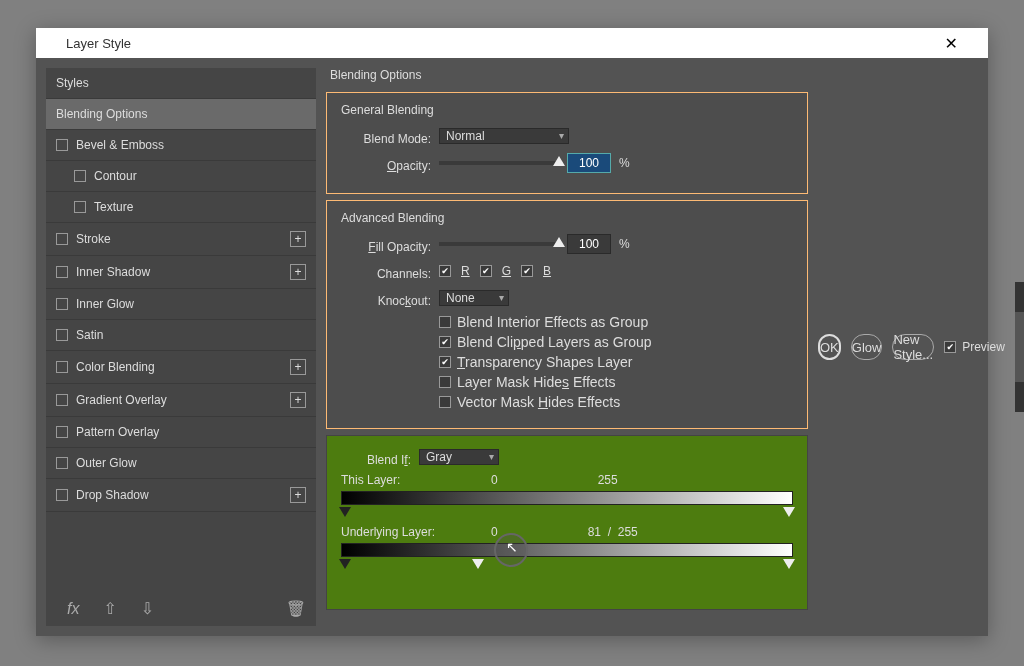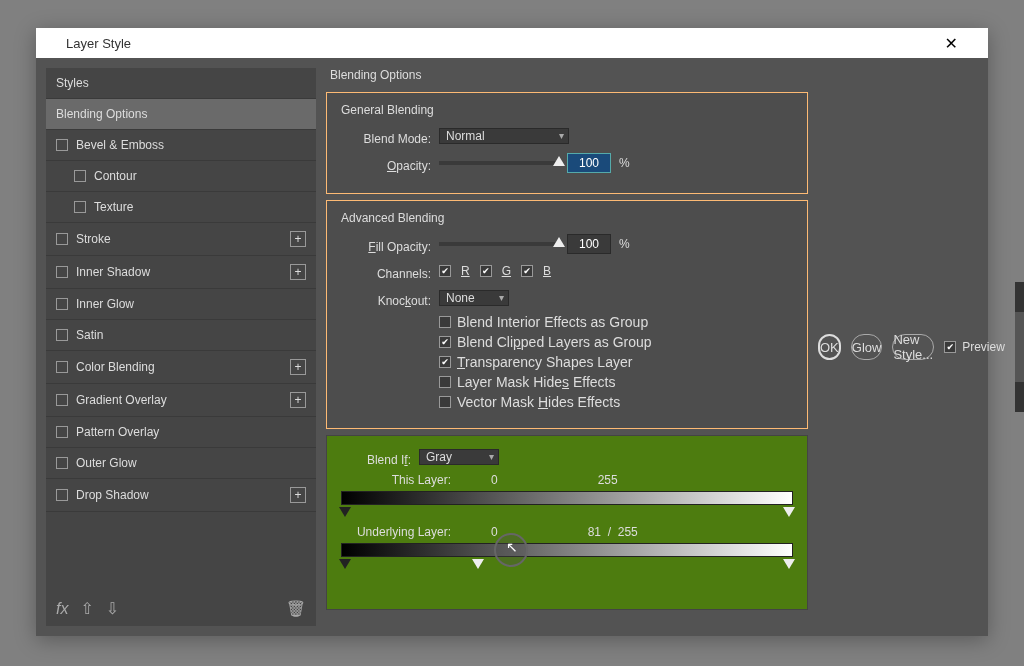--- a/index.html
+++ b/index.html
@@ -11,21 +11,21 @@
 .dialog-body { background: #535353; height: 578px; display: flex; padding: 10px; gap: 10px; }
 .sidebar { width: 270px; background: #454545; display: flex; flex-direction: column; }
 .sidebar-header { padding: 8px 10px; color: #ddd; font-size: 12px; border-bottom: 1px solid #3a3a3a; }
 .sidebar-list { flex: 1; overflow: auto; }
 .sidebar-item { display: flex; align-items: center; padding: 8px 10px; color: #ddd; font-size: 12px; border-bottom: 1px solid #3a3a3a; justify-content: space-between; }
 .sidebar-item.selected { background: #6a6a6a; }
 .sidebar-item .left { display: flex; align-items: center; gap: 8px; }
 .sidebar-item .cb { width: 12px; height: 12px; border: 1px solid #999; display: inline-block; }
 .sidebar-item.indent .left { padding-left: 18px; }
 .plus-box { width: 16px; height: 16px; border: 1px solid #999; color: #ddd; font-size: 12px; line-height: 14px; text-align: center; }
-.sidebar-footer { display: flex; align-items: center; gap: 12px; padding: 8px 10px; color: #aaa; }
+.sidebar-footer { display: flex; align-items: center; gap: 24px; padding: 8px 10px; color: #aaa; margin-left: 11px; }
 .sidebar-footer .trash-icon { margin-left: auto; }
 .center { flex: 1; display: flex; flex-direction: column; gap: 6px; }
 .section-title { color: #ddd; font-size: 12px; padding: 0 4px 4px; }
 .groupbox { border: 1px solid #fdba74; background: #4d4d4d; padding: 10px 14px 14px; }
 .group-label { color: #ddd; font-size: 12px; margin-bottom: 8px; }
 .row { display: flex; align-items: center; gap: 8px; margin-bottom: 6px; }
 .row-label { color: #ddd; font-size: 12px; text-align: right; width: 90px; margin-top: 7px; }
 .select { background: #3a3a3a; color: #ddd; border: 1px solid #2a2a2a; font-size: 12px; padding: 2px 20px 2px 6px; position: relative; height: 16px; display: inline-flex; align-items: center; }
 .select::after { content: "▾"; position: absolute; right: 4px; font-size: 10px; color: #aaa; }
 .slider-track { background: #3a3a3a; height: 4px; width: 120px; position: relative; }
@@ -39,21 +39,21 @@
 .chk-row .lbl { color: #ddd; font-size: 14px; }
 .underline { text-decoration: underline; }
 .channels-row { display: flex; align-items: center; gap: 10px; }
 .blendif-box { border: 1px solid #444; background: #4d7c0f; padding: 10px 14px 32px; }
 .blendif-slider { position: relative; margin: 4px 0 16px; height: 18px; }
 .blendif-gradient { height: 14px; background: linear-gradient(to right, #000, #fff); border: 1px solid #222; }
 .tri { position: absolute; bottom: -8px; width: 0; height: 0; border-left: 6px solid transparent; border-right: 6px solid transparent; }
 .tri.black { border-top: 10px solid #222; }
 .tri.white { border-top: 10px solid #eee; }
 .val-row { display: flex; color: #ddd; font-size: 12px; gap: 40px; margin-bottom: 2px; }
-.val-row .l { width: 110px; text-align: right; }
+.val-row .l { width: 110px; text-align: left; }
 .cursor-ring { position: absolute; width: 34px; height: 34px; border: 2px solid #666; border-radius: 50%; left: 458px; top: 505px; pointer-events: none; background: rgba(80,80,80,0.3); }
 .cursor-arrow { position: absolute; left: 470px; top: 511px; font-size: 14px; color: #fff; pointer-events: none; }
 .right-col { width: 160px; display: flex; flex-direction: row; gap: 10px; align-items: center; }
 .btn { width: 152px; height: 26px; border: 1px solid #aaa; border-radius: 13px; background: #535353; color: #ddd; font-size: 13px; display: flex; align-items: center; justify-content: center; cursor: pointer; }
 .btn.primary { border: 2px solid #ddd; }
 .preview-row { display: flex; align-items: center; gap: 6px; color: #ddd; font-size: 12px; }
 .preview-box { width: 130px; height: 130px; background: #333; display: flex; align-items: center; justify-content: center; }
 .preview-inner { width: 70px; height: 70px; background: #555; }
 </style>
 </head>

